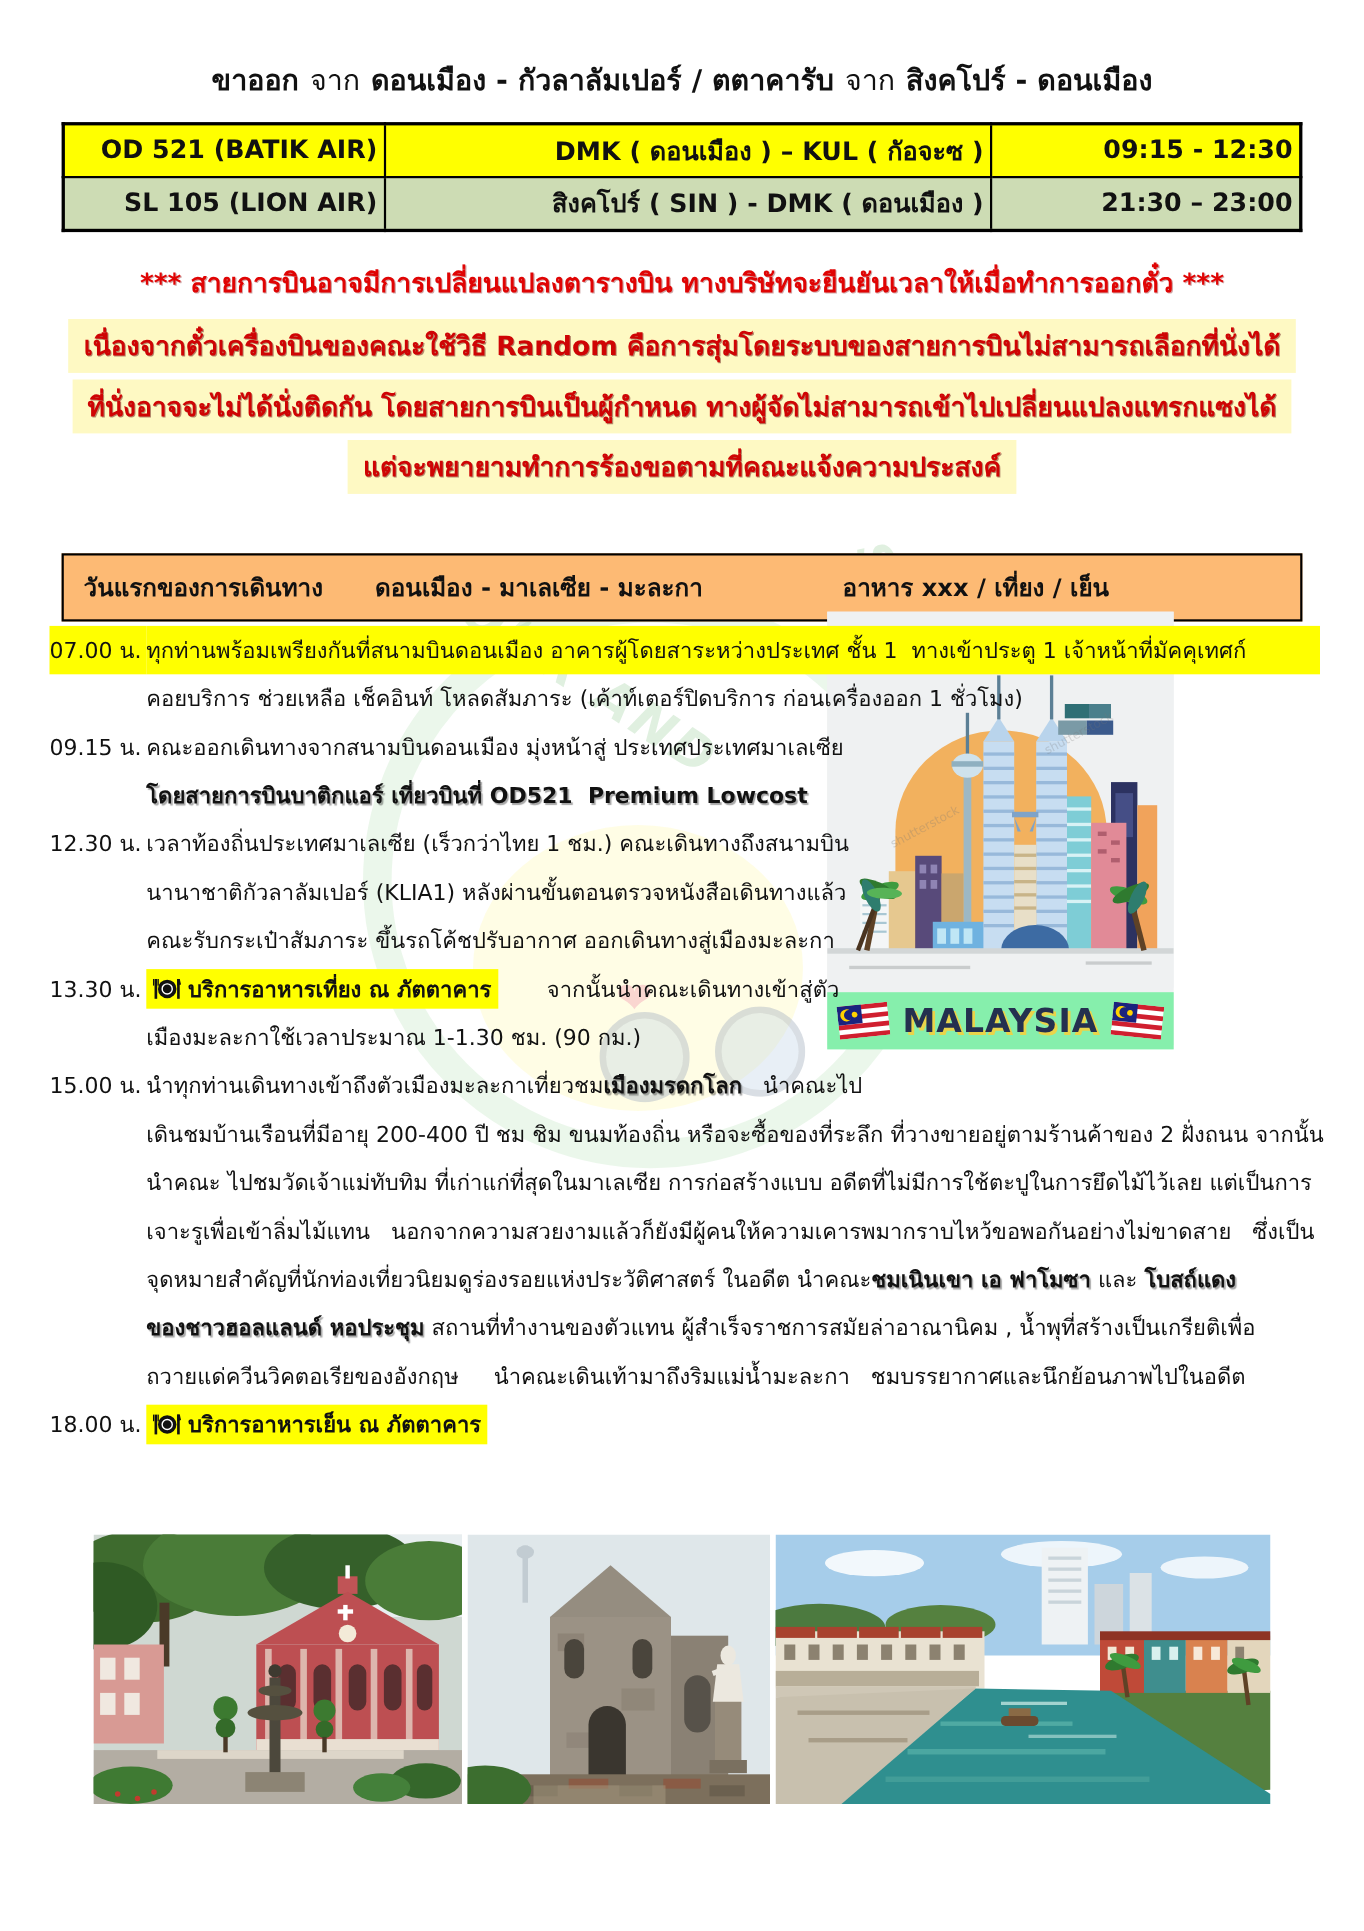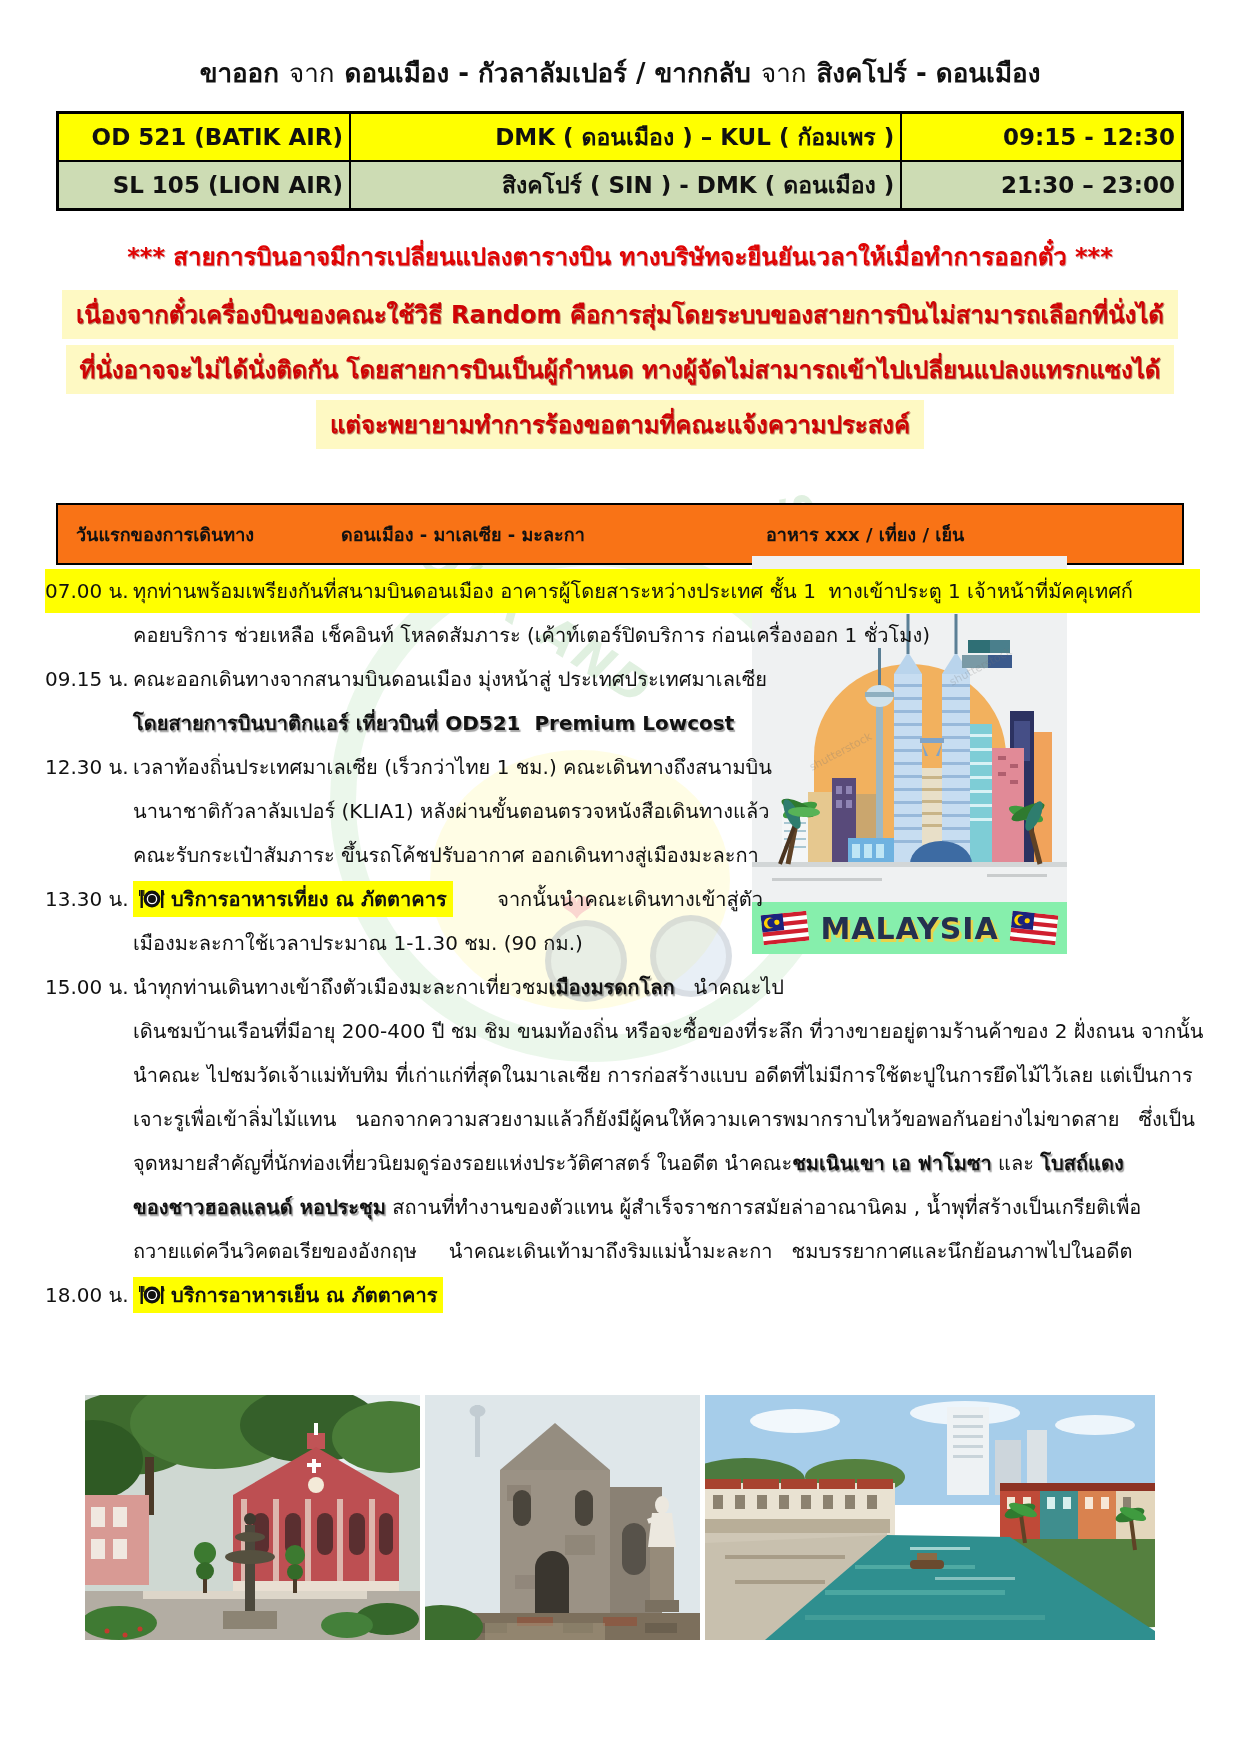--- a/index.html
+++ b/index.html
@@ -22,22 +22,22 @@
   tr.row-yellow td{background:#ffff00;}
   tr.row-green td{background:#cddcb4;}
   td.c1{width:26%;} td.c2{width:49%;} td.c3{width:25%;}
   
   .warning{position:relative;z-index:1;margin-top:26px;text-align:center;font-size:24px;font-weight:bold;
            color:#e00404;text-shadow:1px 1px 0 rgba(120,0,0,0.35);}
   .cyanwrap{position:relative;z-index:1;margin-top:8px;text-align:center;}
   .cyanline{display:inline-block;margin-top:6px;background:#fef9c3;color:#cf0404;font-weight:bold;font-size:24px;
             padding:5px 14px;text-shadow:1px 1px 0 rgba(90,0,0,0.45);}
   
-  .daybar{position:relative;z-index:1;margin:54px 56px 0 56px;height:62px;background:#f97316;border:2px solid #000;
-          display:flex;align-items:center;font-size:18px;font-weight:bold;padding:0 0 0 18px;box-sizing:border-box;}
+  .daybar{position:relative;z-index:1;margin:54px 56px 0 56px;height:62px;background:#fdba74;border:2px solid #000;
+          display:flex;align-items:center;font-size:22px;font-weight:bold;padding:0 0 0 18px;box-sizing:border-box;}
   .daybar .s1{width:265px;} .daybar .s2{width:425px;} .daybar .s3{flex:1;}
   
   .itin{position:relative;z-index:2;padding:4px 40px 0 45px;}
   .row{display:flex;}
   .time{width:88px;flex:none;font-size:20px;}
   .body{flex:1;min-width:0;}
   .line{height:44px;display:flex;align-items:center;white-space:pre;font-size:20px;}
   .line span{white-space:pre;}
   .line.full{background:#ffff00;}
   .time.line{height:44px;}
@@ -63,28 +63,28 @@
     <div class="ring"></div>
     <div class="face"></div>
     <div class="eye" style="left:545px;top:920px;"></div>
     <div class="eye" style="left:650px;top:915px;"></div>
     <div class="t" style="left:370px;top:585px;font-size:46px;transform:rotate(33deg);">TOUR AND</div>
     <div class="t" style="left:720px;top:575px;font-size:42px;transform:rotate(68deg);">SERVICE</div>
     <div class="heart" style="left:560px;top:885px;">❤</div>
   </div>
 
   <div class="title">
-    <span>ขาออก</span><span class="lite">จาก</span><span>ดอนเมือง - กัวลาลัมเปอร์ / ขากกลับ</span><span class="lite">จาก</span><span>สิงคโปร์ - ดอนเมือง</span>
+    <span>ขาออก</span><span class="lite">จาก</span><span>ดอนเมือง - กัวลาลัมเปอร์ / ตตาคารับ</span><span class="lite">จาก</span><span>สิงคโปร์ - ดอนเมือง</span>
   </div>
 
   <table class="flights">
     <tbody>
         <tr class="row-yellow">
       <td class="c1">OD 521 (BATIK AIR)</td>
-      <td class="c2">DMK ( ดอนเมือง ) – KUL ( กัอมเพร )</td>
+      <td class="c2">DMK ( ดอนเมือง ) – KUL ( กัอจะซ )</td>
       <td class="c3">09:15 - 12:30</td>
     </tr>
     <tr class="row-green">
       <td class="c1">SL 105 (LION AIR)</td>
       <td class="c2">สิงคโปร์ ( SIN ) - DMK ( ดอนเมือง )</td>
       <td class="c3">21:30 – 23:00</td>
     </tr>
   </tbody>
     </table>
 

